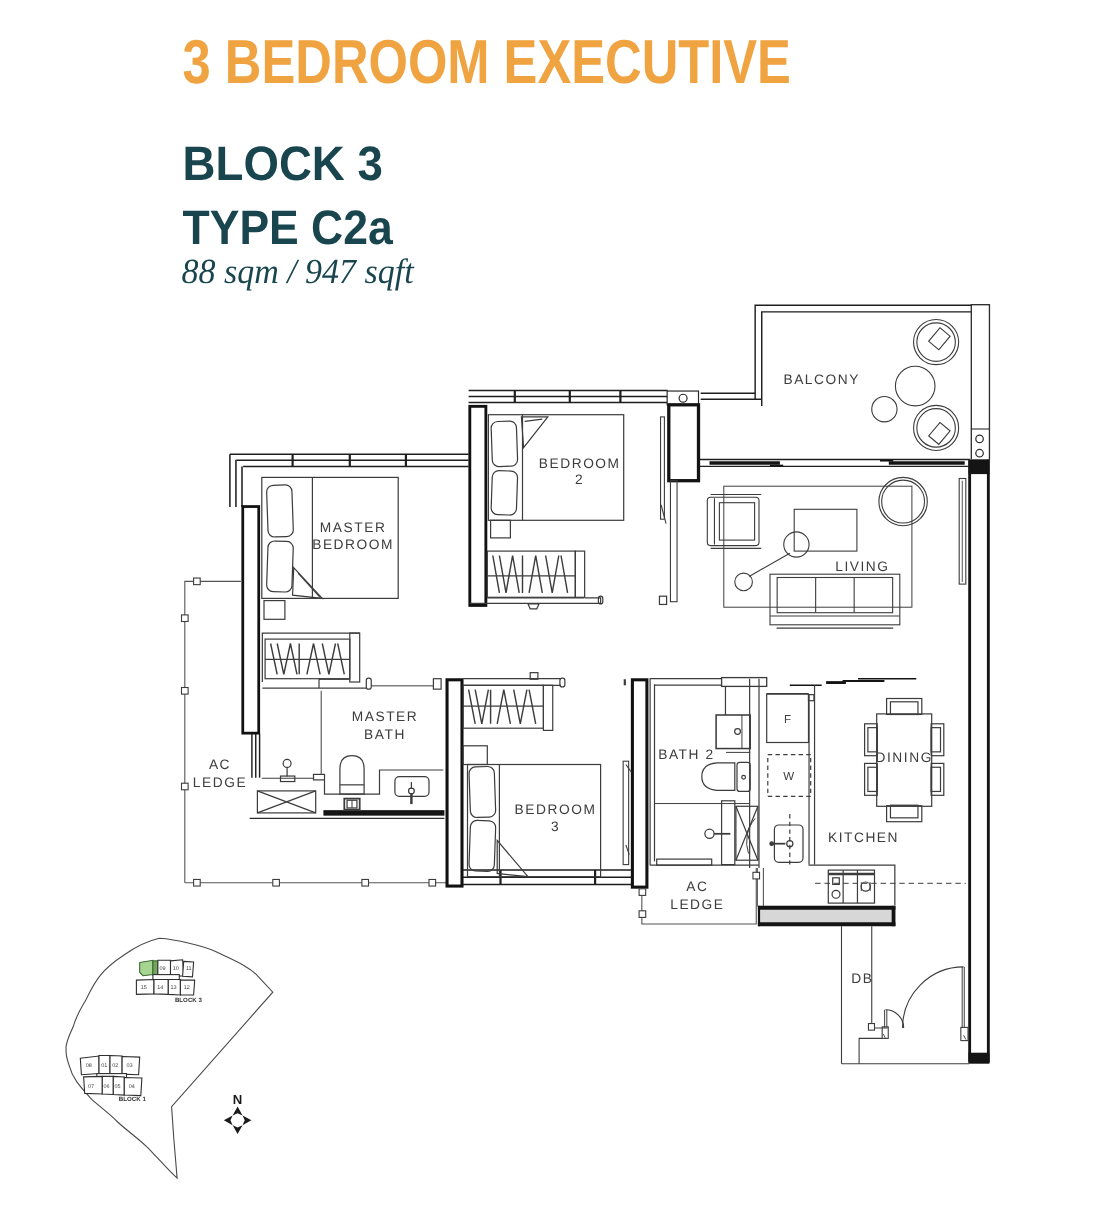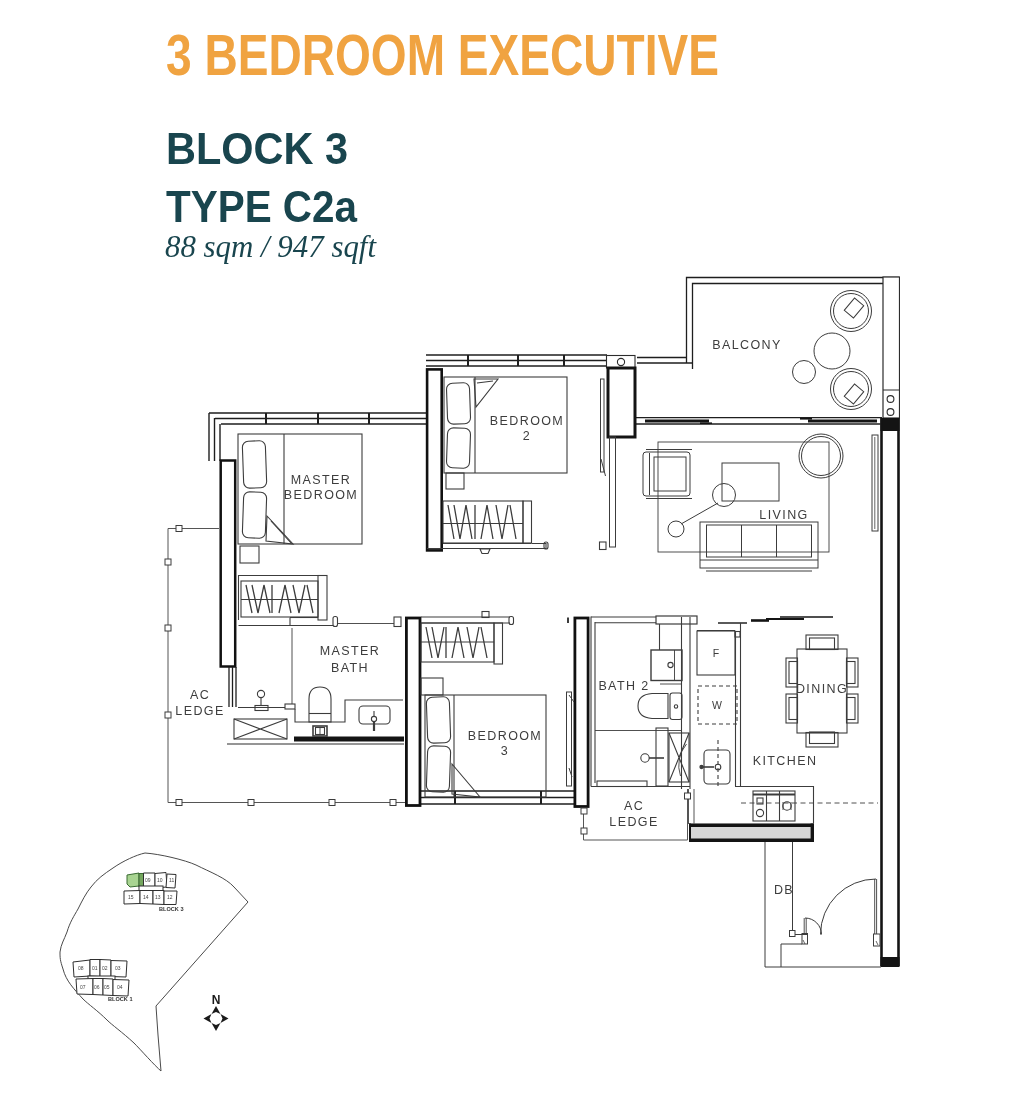--- a/index.html
+++ b/index.html
@@ -1,16 +1,16 @@
 <!DOCTYPE html>
 <html><head>
 <meta charset="utf-8">
 <style>
   html,body{margin:0;padding:0;background:#ffffff;}
-  #page{position:relative;width:900px;height:1102px;background:#ffffff;overflow:hidden;text-align:center;}
+  #page{position:relative;width:1012px;height:1102px;background:#ffffff;overflow:hidden;text-align:center;}
   svg{position:absolute;left:0;top:0;}
   .lab{font-family:"Liberation Sans", sans-serif;fill:#3d3d3d;font-size:12.5px;letter-spacing:1.4px;}
 </style>
 </head>
 <body>
 <div id="page">
 <svg width="1012" height="1102" viewBox="0 0 1012 1102" shape-rendering="geometricPrecision">
 <rect x="0" y="0" width="1012" height="1102" fill="#ffffff"></rect>
 
 <g id="header">

